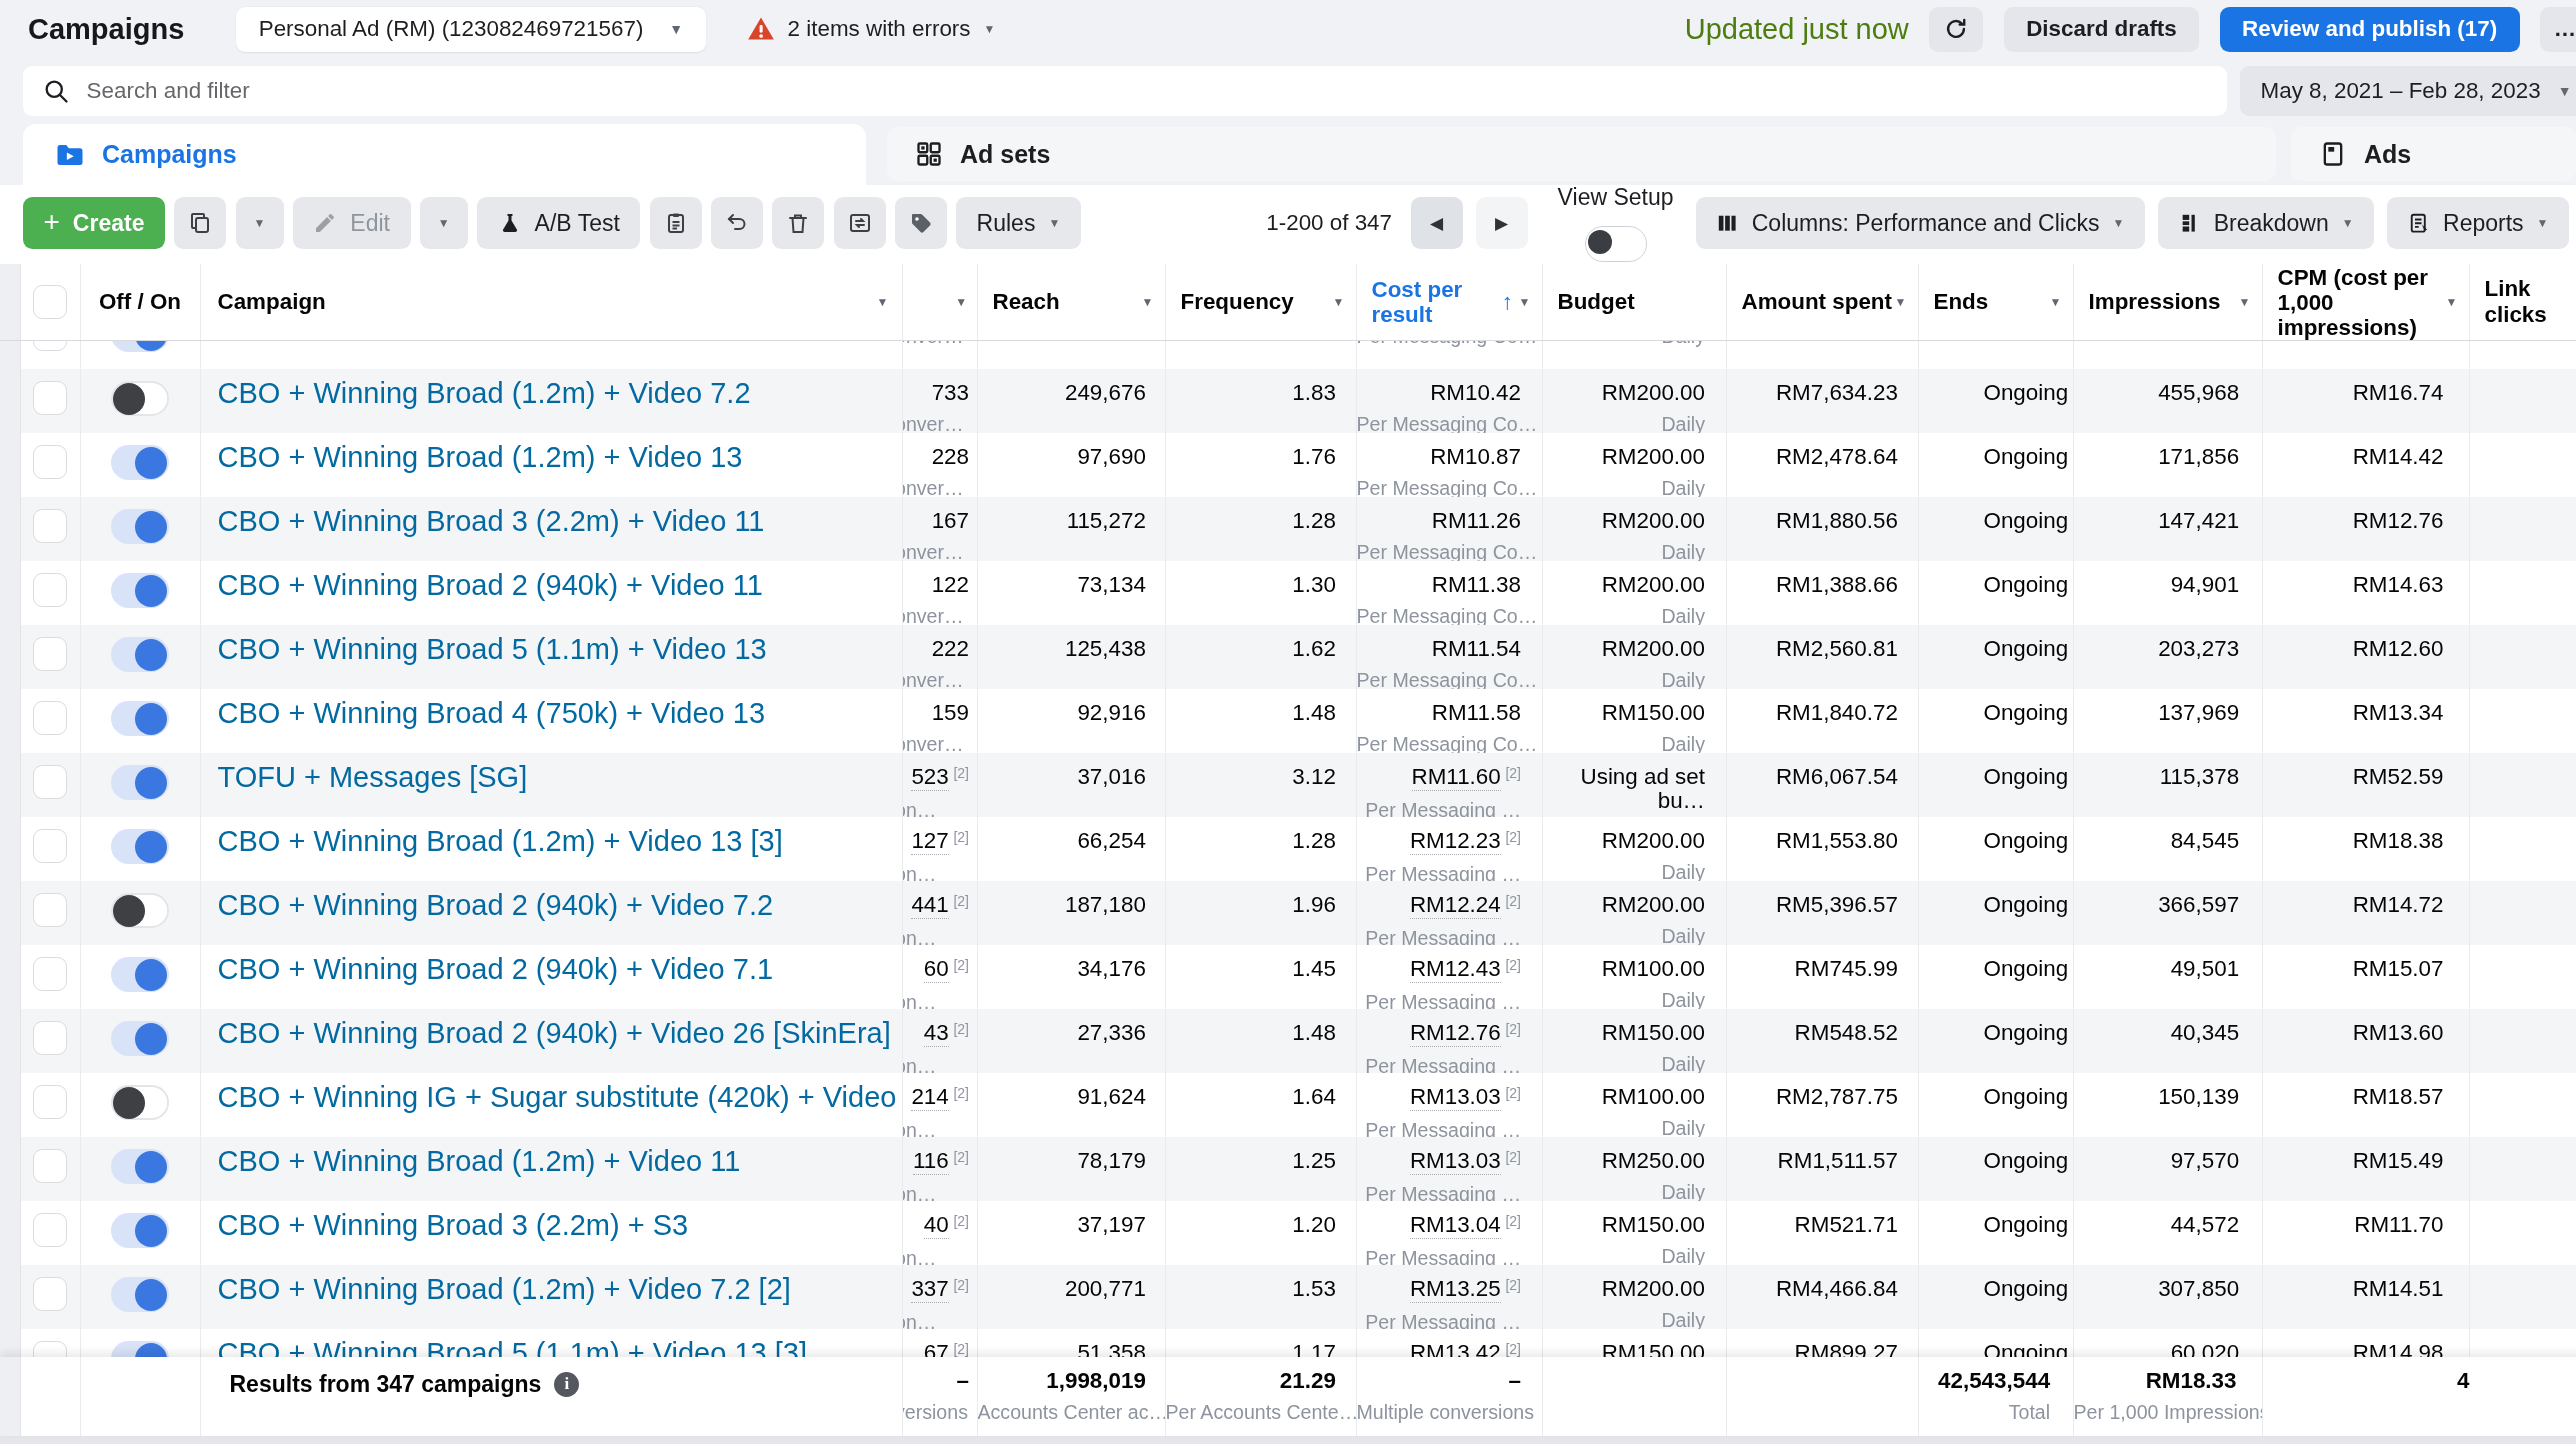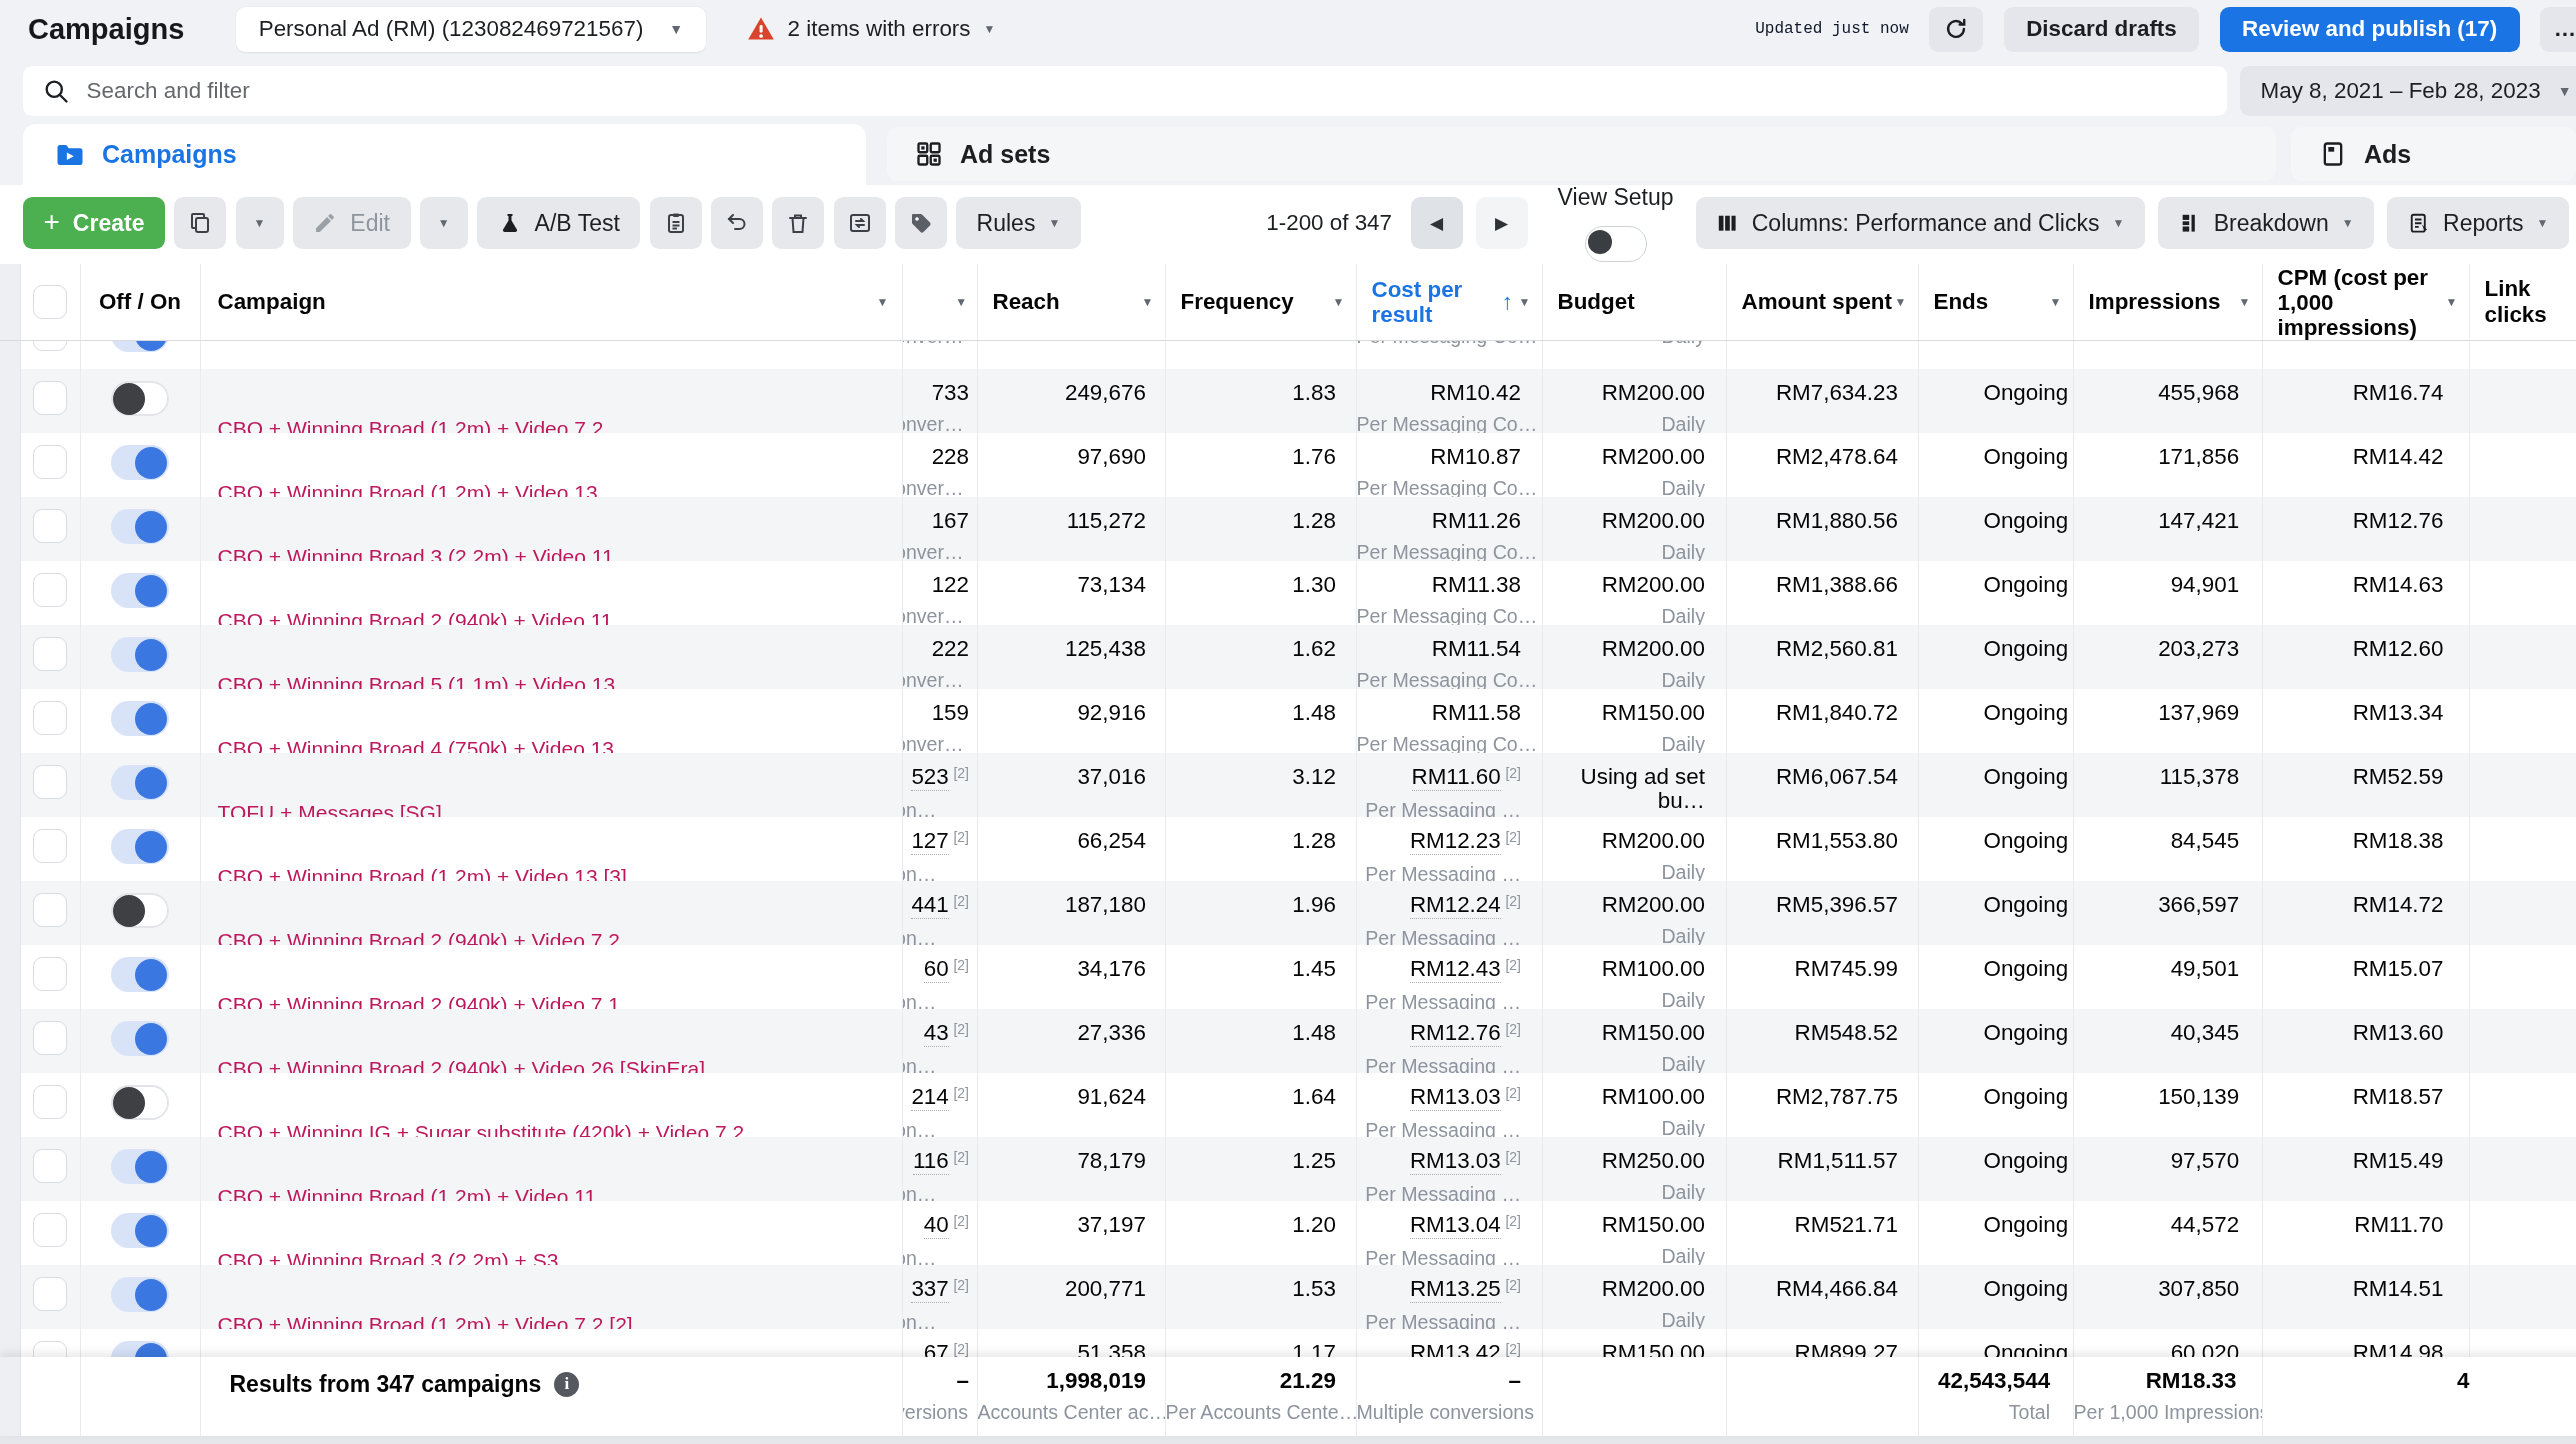--- a/index.html
+++ b/index.html
@@ -5,21 +5,21 @@
   html,body{margin:0;padding:0;}
   body{font-family:"Liberation Sans","DejaVu Sans",sans-serif;color:#1c1e21;}
   .app{position:relative;width:2576px;height:1445px;background:#f0f2f5;overflow:hidden;padding-left:16px;}
 
   
   .topbar{position:absolute;top:0;left:0;width:100%;height:58px;display:flex;align-items:center;padding-left:28px;box-sizing:border-box;}
   .page-title{font-size:29px;font-weight:800;color:#16181b;}
   .account-pill{margin-left:52px;height:45px;background:#fff;border-radius:9.3px;display:flex;align-items:center;gap:26px;padding:0 22.4px;font-size:22.4px;box-shadow:0 0.9px 1.9px rgba(0,0,0,.08);cursor:pointer;}
   .error-chip{margin-left:41px;display:flex;align-items:center;gap:13px;font-size:22.4px;cursor:pointer;}
   .top-right{margin-left:auto;display:flex;align-items:center;gap:20.5px;padding-right:0;}
-  .updated-text{font-size:16px;color:#0f172a;font-family:Liberation Mono, monospace;}
+  .updated-text{font-size:29px;color:#4d7c0f;}
   .tb-btn{height:45px;border-radius:9.3px;background:#e4e6eb;display:inline-flex;align-items:center;justify-content:center;font-size:22.4px;font-weight:600;color:#1c1e21;padding:0 22.4px;border:none;cursor:pointer;white-space:nowrap;}
   .tb-btn.icon-only{width:54px;padding:0;}
   .tb-btn.primary{background:#1b74e4;color:#fff;font-weight:700;}
   .tb-btn.more{width:52px;padding:0;font-weight:800;letter-spacing:1.9px;}
   .caret{font-size:12px;color:#606770;line-height:1;}
   .caret::before{content:"▼";}
   .caret.big{font-size:14px;}
 
   
   .searchrow{position:absolute;top:58px;left:0;width:100%;height:66px;display:flex;align-items:center;padding-left:23px;box-sizing:border-box;}
@@ -81,21 +81,21 @@
   .trow{height:64px;}
   .trow:nth-child(even){background:#f4f5f7;}
   .trow:first-child{margin-top:-36px;}
   .trow .cell{padding-top:12px;}
   .val{font-size:22.4px;line-height:24px;color:#050505;}
   .note{font-size:19.6px;line-height:22.4px;margin-top:7.5px;color:#8d949e;white-space:nowrap;}
   .num .val,.num .note{text-align:right;}
   .c-check{text-align:center;}
   .c-offon{text-align:center;}
   .c-campaign{padding-left:17px;}
-  .camp-link{color:#be185d;font-size:21px;line-height:24px;text-decoration:none;white-space:nowrap;display:inline-block;cursor:pointer;margin-top:36px;}
+  .camp-link{color:#0369a1;font-size:29px;line-height:24px;text-decoration:none;white-space:nowrap;display:inline-block;cursor:pointer;}
   .c-results{padding-right:7.5px;}
   .c-results .note{text-align:left;margin-left:-7.5px;padding-left:0;}
   .c-reach{padding-right:18.6px;}
   .c-freq{padding-right:19.6px;}
   .c-cost{padding-right:20.5px;}
   .c-budget{padding-right:20.5px;}
   .c-spent{padding-right:19.6px;}
   .c-ends{padding-left:65px;}
   .c-impr{padding-right:22.4px;}
   .c-cpm{padding-right:25px;}

